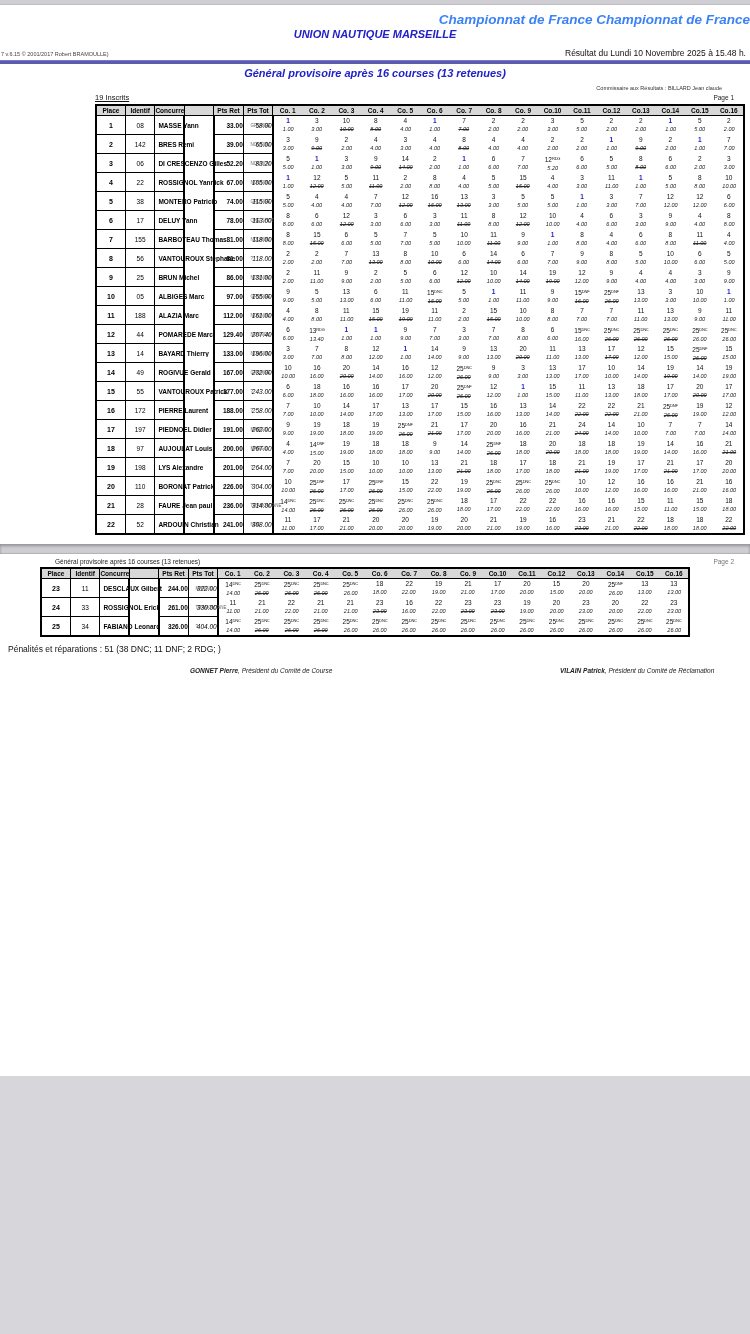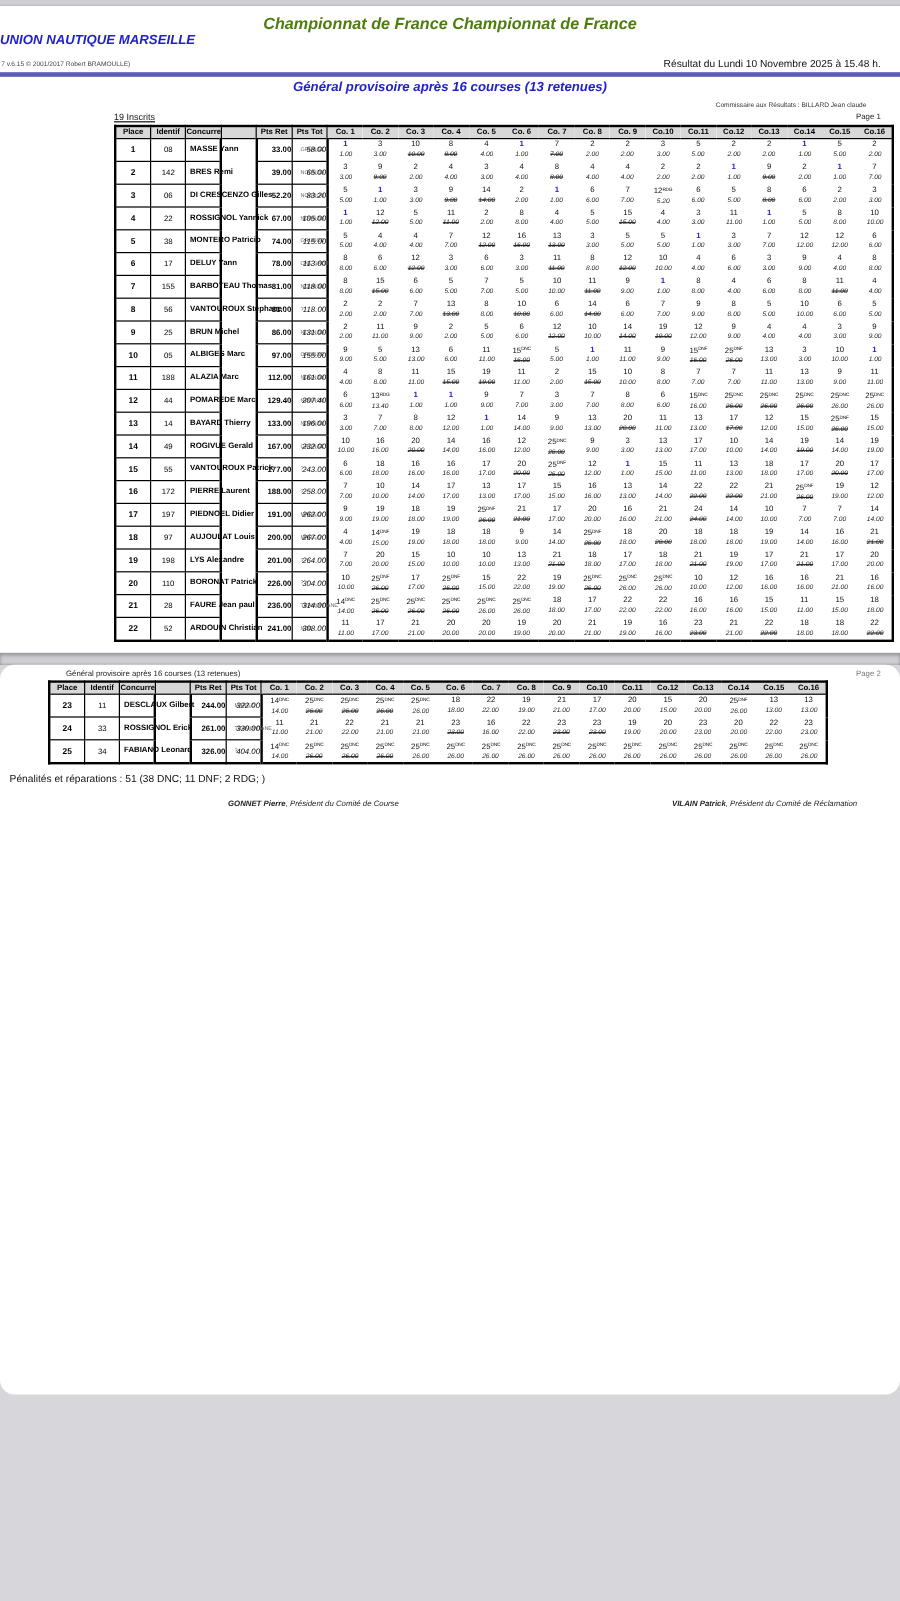--- a/index.html
+++ b/index.html
@@ -2,27 +2,27 @@
 <html><head>
 <meta charset="utf-8">
 <style>
   html,body{margin:0;padding:0;}
   body{background:#c9c9cd;font-family:"Liberation Sans",sans-serif;}
   #screen{position:relative;width:750px;height:1334px;background:#d7d7db;overflow:hidden;margin:0 auto;}
   .top-strip{position:absolute;top:0;left:0;width:750px;height:4px;background:#cfcfd3;border-bottom:1px solid #bdbdc2;}
   .page{position:absolute;left:0;width:750px;background:#fff;}
   #page1{top:5px;height:539px;}
   .page-gap{position:absolute;top:544px;left:0;width:750px;height:10px;background:#cdcdd2;box-shadow:inset 0 2px 3px rgba(0,0,0,.28), inset 0 -1px 1px rgba(0,0,0,.12);}
-  #page2{top:554px;height:608px;border-radius:12px;}
+  #page2{top:554px;height:522px;}
   .blue{color:#2121c8;}
-  .title1{position:absolute;top:7px;left:0;width:100%;font-size:13.5px;font-weight:bold;font-style:italic;color:#4d7c0f;text-align:center;}
-  .title2{position:absolute;top:23px;left:0;width:100%;font-size:11px;font-weight:bold;font-style:italic;color:#2121c8;text-align:left;}
+  .title1{position:absolute;top:7px;left:0;width:100%;font-size:13.5px;font-weight:bold;font-style:italic;color:#3b82f6;text-align:right;}
+  .title2{position:absolute;top:23px;left:0;width:100%;font-size:11px;font-weight:bold;font-style:italic;color:#2121c8;text-align:center;}
   .version-note{position:absolute;top:46px;left:1px;font-size:5.5px;color:#444;white-space:nowrap;}
   .dates{position:absolute;top:43px;left:0;width:100%;text-align:center;font-size:8.5px;font-weight:bold;font-style:italic;color:#2121c8;text-decoration:underline;}
-  .result-time{position:absolute;top:43px;right:16px;font-size:8.5px;color:#111;text-align:right;}
+  .result-time{position:absolute;top:43px;right:4px;font-size:8.5px;color:#111;text-align:right;}
   .blue-rule{position:absolute;top:55px;left:0;width:750px;height:3px;background:#5b5bb0;border-top:1px solid #7a7ac2;}
   .subtitle{position:absolute;top:62px;left:0;width:100%;text-align:center;font-size:11px;font-weight:bold;font-style:italic;color:#2121c8;}
   .commissaire{position:absolute;top:80px;right:28px;font-size:5.5px;color:#333;}
   .inscrits{position:absolute;top:88px;left:95px;font-size:7.5px;color:#111;text-decoration:underline;}
   .page-label{position:absolute;right:16px;font-size:6.5px;color:#222;}
   #page1 .page-label{top:89px;}
   #page2 .page-label{top:4px;color:#777;}
   .p2-subtitle{position:absolute;top:4px;left:55px;font-size:6.5px;color:#222;}
 
   table.results{border-collapse:collapse;table-layout:fixed;position:absolute;background:#fff;}

